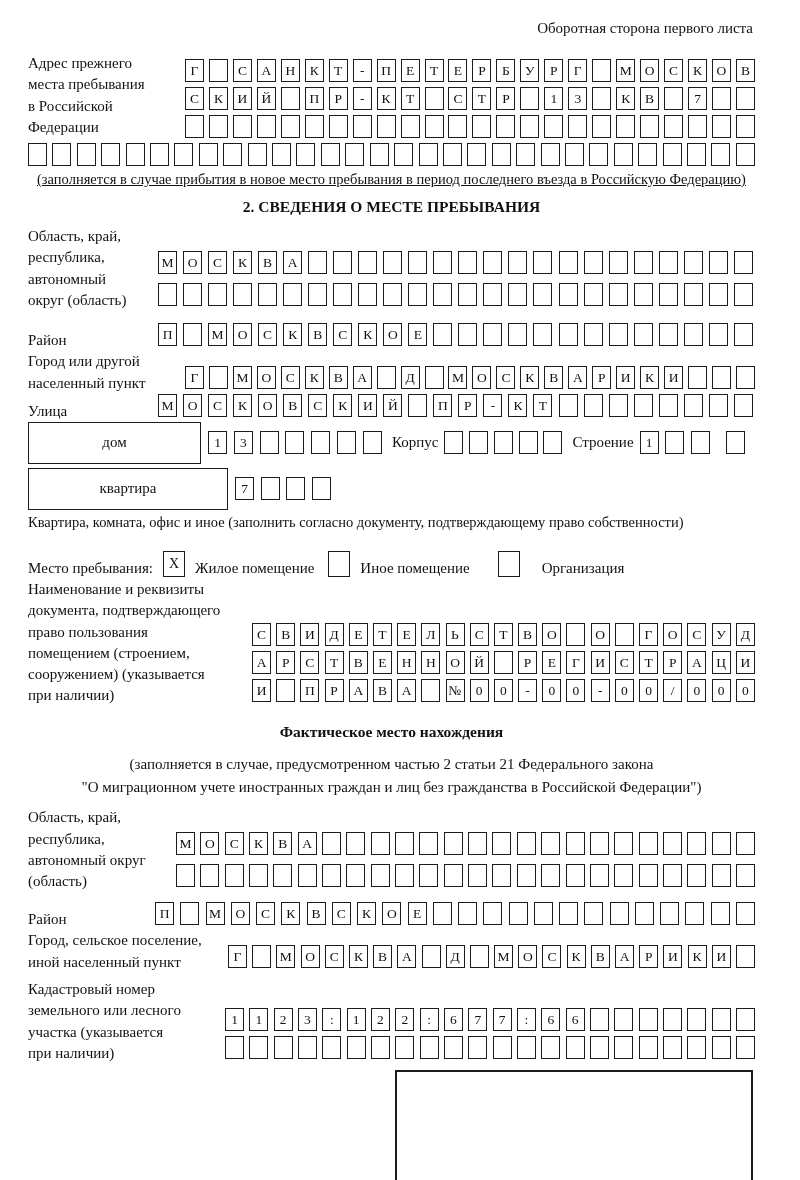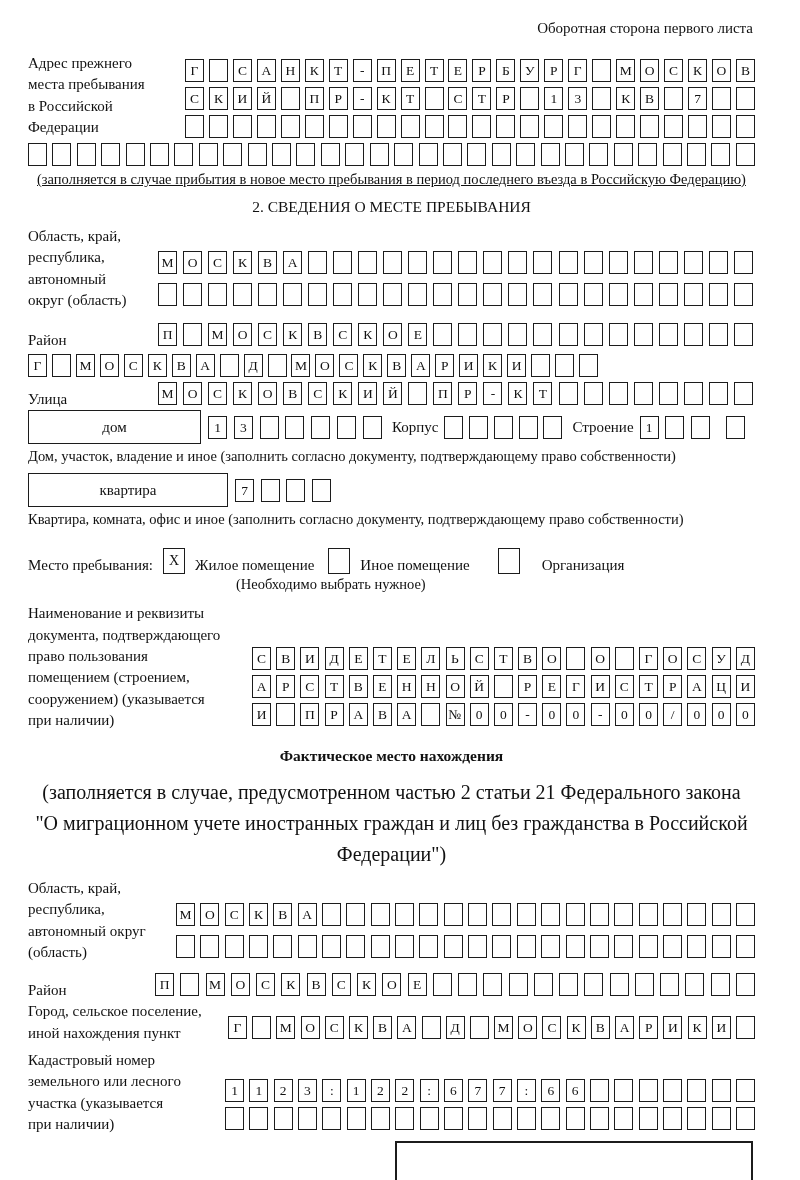--- a/index.html
+++ b/index.html
@@ -15,30 +15,30 @@
   .rows{display:flex;flex-direction:column;}
   .cells{display:flex;justify-content:space-between;margin-bottom:5px;}
   .cell{
     flex:0 0 19px;height:23px;box-sizing:border-box;border:1.6px solid #1c1c1c;
     display:flex;align-items:center;justify-content:center;
     font-size:13.5px;line-height:1;background:#fff;
   }
   .w570{width:570px;} .w595{width:595px;} .w727{width:727px;}
   .w503{width:503px;} .w530{width:530px;}
   .center-note{text-align:center;font-size:14.5px;margin:2px 0 10px 0;text-decoration:underline;}
-  .sec-title{text-align:center;font-weight:normal;font-size:15.5px;margin:4px 0 10px 0;}
+  .sec-title{text-align:center;font-weight:bold;font-size:15.5px;margin:4px 0 10px 0;}
   .mid-title{text-align:center;font-weight:bold;font-size:15.5px;margin:16px 0 12px 0;}
-  .wide-box{box-sizing:border-box;border:1.6px solid #1c1c1c;height:34px;display:flex;align-items:center;justify-content:center;font-size:15px;}
+  .wide-box{box-sizing:border-box;border:1.6px solid #1c1c1c;height:42px;display:flex;align-items:center;justify-content:center;font-size:15px;}
   .inline-label{align-self:center;font-size:15px;padding:0 6px 0 10px;}
   .domrow{display:flex;align-items:center;margin-bottom:4px;}
   .cbrow{display:flex;align-items:flex-end;margin:4px 0 2px 0;}
   .cb{box-sizing:border-box;border:1.7px solid #1c1c1c;width:22px;height:26px;display:flex;align-items:center;justify-content:center;font-size:14px;flex:0 0 auto;}
   .cb-label{padding:0 14px 0 10px;}
   .small-center{font-size:14.5px;margin:0 0 10px 208px;}
-  .note-lines{text-align:center;font-size:20px;line-height:1.55;margin-bottom:8px;}
+  .note-lines{text-align:center;font-size:15px;line-height:1.55;margin-bottom:8px;}
   .stamp-wrap{margin-top:6px;}
   .stamp-box{box-sizing:border-box;border:2px solid #1c1c1c;width:358px;height:178px;margin-left:367px;background:#fff;}
   .mb0{margin-bottom:0;}
 </style>
 </head>
 <body>
 
 <div class="page">
 
   <div class="header-note">Оборотная сторона первого листа</div>
@@ -250,20 +250,22 @@
         <span class="cell"></span>
         <span class="cell"></span>
         <span class="cell"></span>
         <span class="cell"></span>
         <span class="cell"></span>
         <span class="cell"></span>
       </div>
   </div>
 
   <div class="frow">
+    <div class="flabel" style="width:157px">Город или другой
+населенный пункт</div>
     <div class="cells w570" style="margin-top:3px">
         <span class="cell">Г</span>
         <span class="cell"></span>
         <span class="cell">М</span>
         <span class="cell">О</span>
         <span class="cell">С</span>
         <span class="cell">К</span>
         <span class="cell">В</span>
         <span class="cell">А</span>
         <span class="cell"></span>
@@ -337,21 +339,20 @@
     <div class="inline-label">Строение</div>
     <div class="cells mb0" style="width:70px">
         <span class="cell">1</span>
         <span class="cell"></span>
         <span class="cell"></span>
       </div>
     <div class="cells mb0" style="width:19px;margin-left:16px">
         <span class="cell"></span>
       </div>
   </div>
-  <div style="font-size:14.5px;margin:2px 0 8px 0">Дом, участок, владение и иное (заполнить согласно документу, подтверждающему право собственности)</div>
 
   <div class="domrow">
     <div class="wide-box" style="width:200px">квартира</div>
     <div class="cells mb0" style="width:96px;margin-left:7px">
         <span class="cell">7</span>
         <span class="cell"></span>
         <span class="cell"></span>
         <span class="cell"></span>
       </div>
   </div>
@@ -359,21 +360,20 @@
 
   <div class="cbrow">
     <span>Место пребывания:</span>
     <span class="cb" style="margin-left:10px">X</span>
     <span class="cb-label">Жилое помещение</span>
     <span class="cb"></span>
     <span class="cb-label">Иное помещение</span>
     <span class="cb" style="margin-left:14px"></span>
     <span class="cb-label" style="padding-left:22px">Организация</span>
   </div>
-  <div class="small-center">(Необходимо выбрать нужное)</div>
 
   <div class="frow">
     <div class="flabel" style="width:224px">Наименование и реквизиты
 документа, подтверждающего
 право пользования
 помещением (строением,
 сооружением) (указывается
 при наличии)</div>
     <div class="rows">
       <div class="cells w503">
@@ -540,21 +540,21 @@
         <span class="cell"></span>
         <span class="cell"></span>
         <span class="cell"></span>
         <span class="cell"></span>
         <span class="cell"></span>
       </div>
   </div>
 
   <div class="frow">
     <div class="flabel" style="width:200px">Город, сельское поселение,
-иной нахождения пункт</div>
+иной населенный пункт</div>
     <div class="cells" style="width:527px;margin-top:3px">
         <span class="cell">Г</span>
         <span class="cell"></span>
         <span class="cell">М</span>
         <span class="cell">О</span>
         <span class="cell">С</span>
         <span class="cell">К</span>
         <span class="cell">В</span>
         <span class="cell">А</span>
         <span class="cell"></span>

